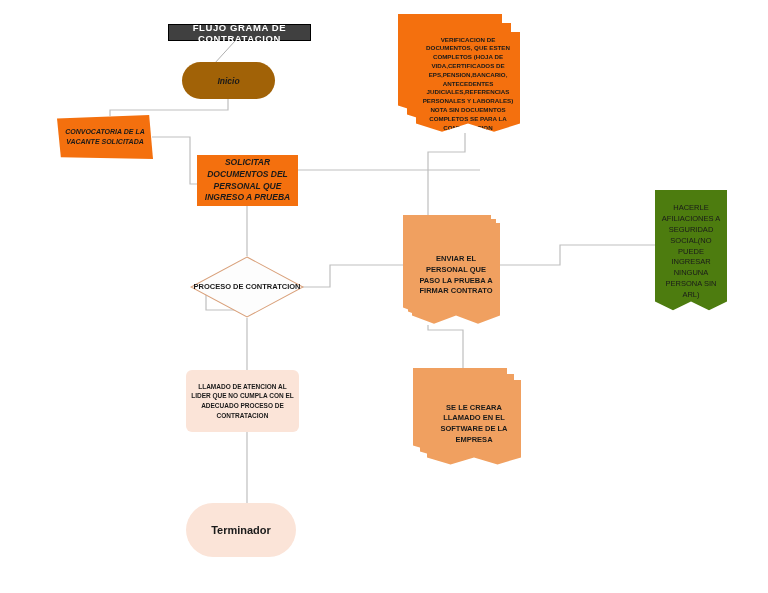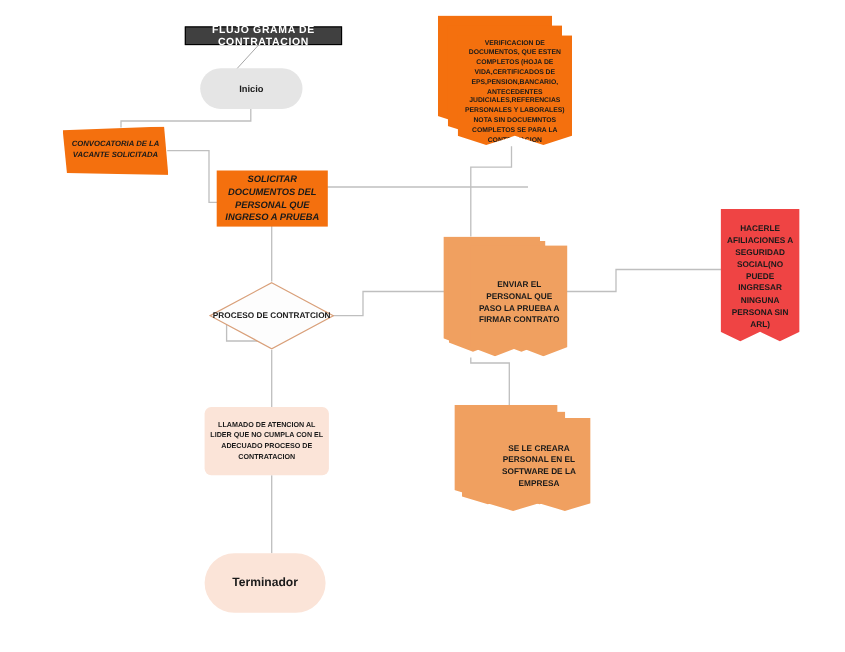--- a/index.html
+++ b/index.html
@@ -23,24 +23,24 @@
     font-weight:bold;
     font-size:9.5px;
     letter-spacing:.6px;
     display:flex;align-items:center;justify-content:center;
     text-align:center;
     border:1px solid #000;
   }
 
   
   .pill{
-    background:#e5e5e5;
+    background:#a16207;
     border-radius:999px;
     display:flex;align-items:center;justify-content:center;
-    color:#1a1a1a;font-weight:bold;font-size:8.5px;
+    color:#1a1a1a;font-weight:bold;font-style:italic;font-size:8.5px;
     text-align:center;
   }
   .pill-end{
     background:#FBE4D8;
     border-radius:999px;
     display:flex;align-items:center;justify-content:center;
     color:#1a1a1a;font-weight:bold;font-size:11px;
     text-align:center;
   }
 
@@ -74,29 +74,29 @@
   }
   .docstack.light .sheet{background:#F0A060;}
   .docstack .sheet.top{
     display:flex;align-items:center;justify-content:center;
     text-align:center;
     color:#1a1a1a;font-weight:bold;font-size:6.2px;
     line-height:1.42;
     padding:5px 4px;
     box-sizing:border-box;
   }
-  .docstack.light .sheet.top{font-size:7.5px;margin-left:16px;}
+  .docstack.light .sheet.top{font-size:7.5px;}
 
   
   .doc-single{
-    background:#ef4444;
+    background:#4d7c0f;
     clip-path:polygon(0 0,100% 0,100% 90%,75% 97%,50% 90%,25% 97%,0 90%);
     display:flex;align-items:center;justify-content:center;
     text-align:center;
-    color:#1a1a1a;font-weight:bold;font-size:7.5px;
+    color:#1a1a1a;font-weight:normal;font-size:7.5px;
     line-height:1.45;
     padding:4px 5px;
     box-sizing:border-box;
   }
 
   
   .diamond-wrap{position:absolute;}
   .diamond-label{
     position:absolute;left:0;top:0;width:100%;height:100%;
     display:flex;align-items:center;justify-content:center;
@@ -175,20 +175,20 @@
     <div class="sheet" style="left:0;top:0;width:88px;height:105px;"></div>
     <div class="sheet" style="left:5px;top:4px;width:88px;height:105px;"></div>
     <div class="sheet top" style="left:9px;top:8px;width:88px;height:105px;">ENVIAR EL PERSONAL QUE PASO LA PRUEBA A FIRMAR CONTRATO</div>
   </div>
 
   <div class="node doc-single" style="left:655px;top:190px;width:72px;height:124px;">HACERLE AFILIACIONES A SEGURIDAD SOCIAL(NO PUEDE INGRESAR NINGUNA PERSONA SIN ARL)</div>
 
   <div class="docstack light" style="left:413px;top:368px;width:108px;height:100px;">
     <div class="sheet" style="left:0;top:0;width:94px;height:88px;"></div>
     <div class="sheet" style="left:7px;top:6px;width:94px;height:88px;"></div>
-    <div class="sheet top" style="left:14px;top:12px;width:94px;height:88px;">SE LE CREARA PERSONAL EN EL SOFTWARE DE LA EMPRESA</div>
+    <div class="sheet top" style="left:14px;top:12px;width:94px;height:88px;">SE LE CREARA LLAMADO EN EL SOFTWARE DE LA EMPRESA</div>
   </div>
 
   <div class="node pale-note" style="left:186px;top:370px;width:113px;height:62px;">LLAMADO DE ATENCION AL LIDER QUE NO CUMPLA CON EL ADECUADO PROCESO DE CONTRATACION</div>
 
   <div class="node pill-end" style="left:186px;top:503px;width:110px;height:54px;">Terminador</div>
 
 </div>
 
 </body></html>

